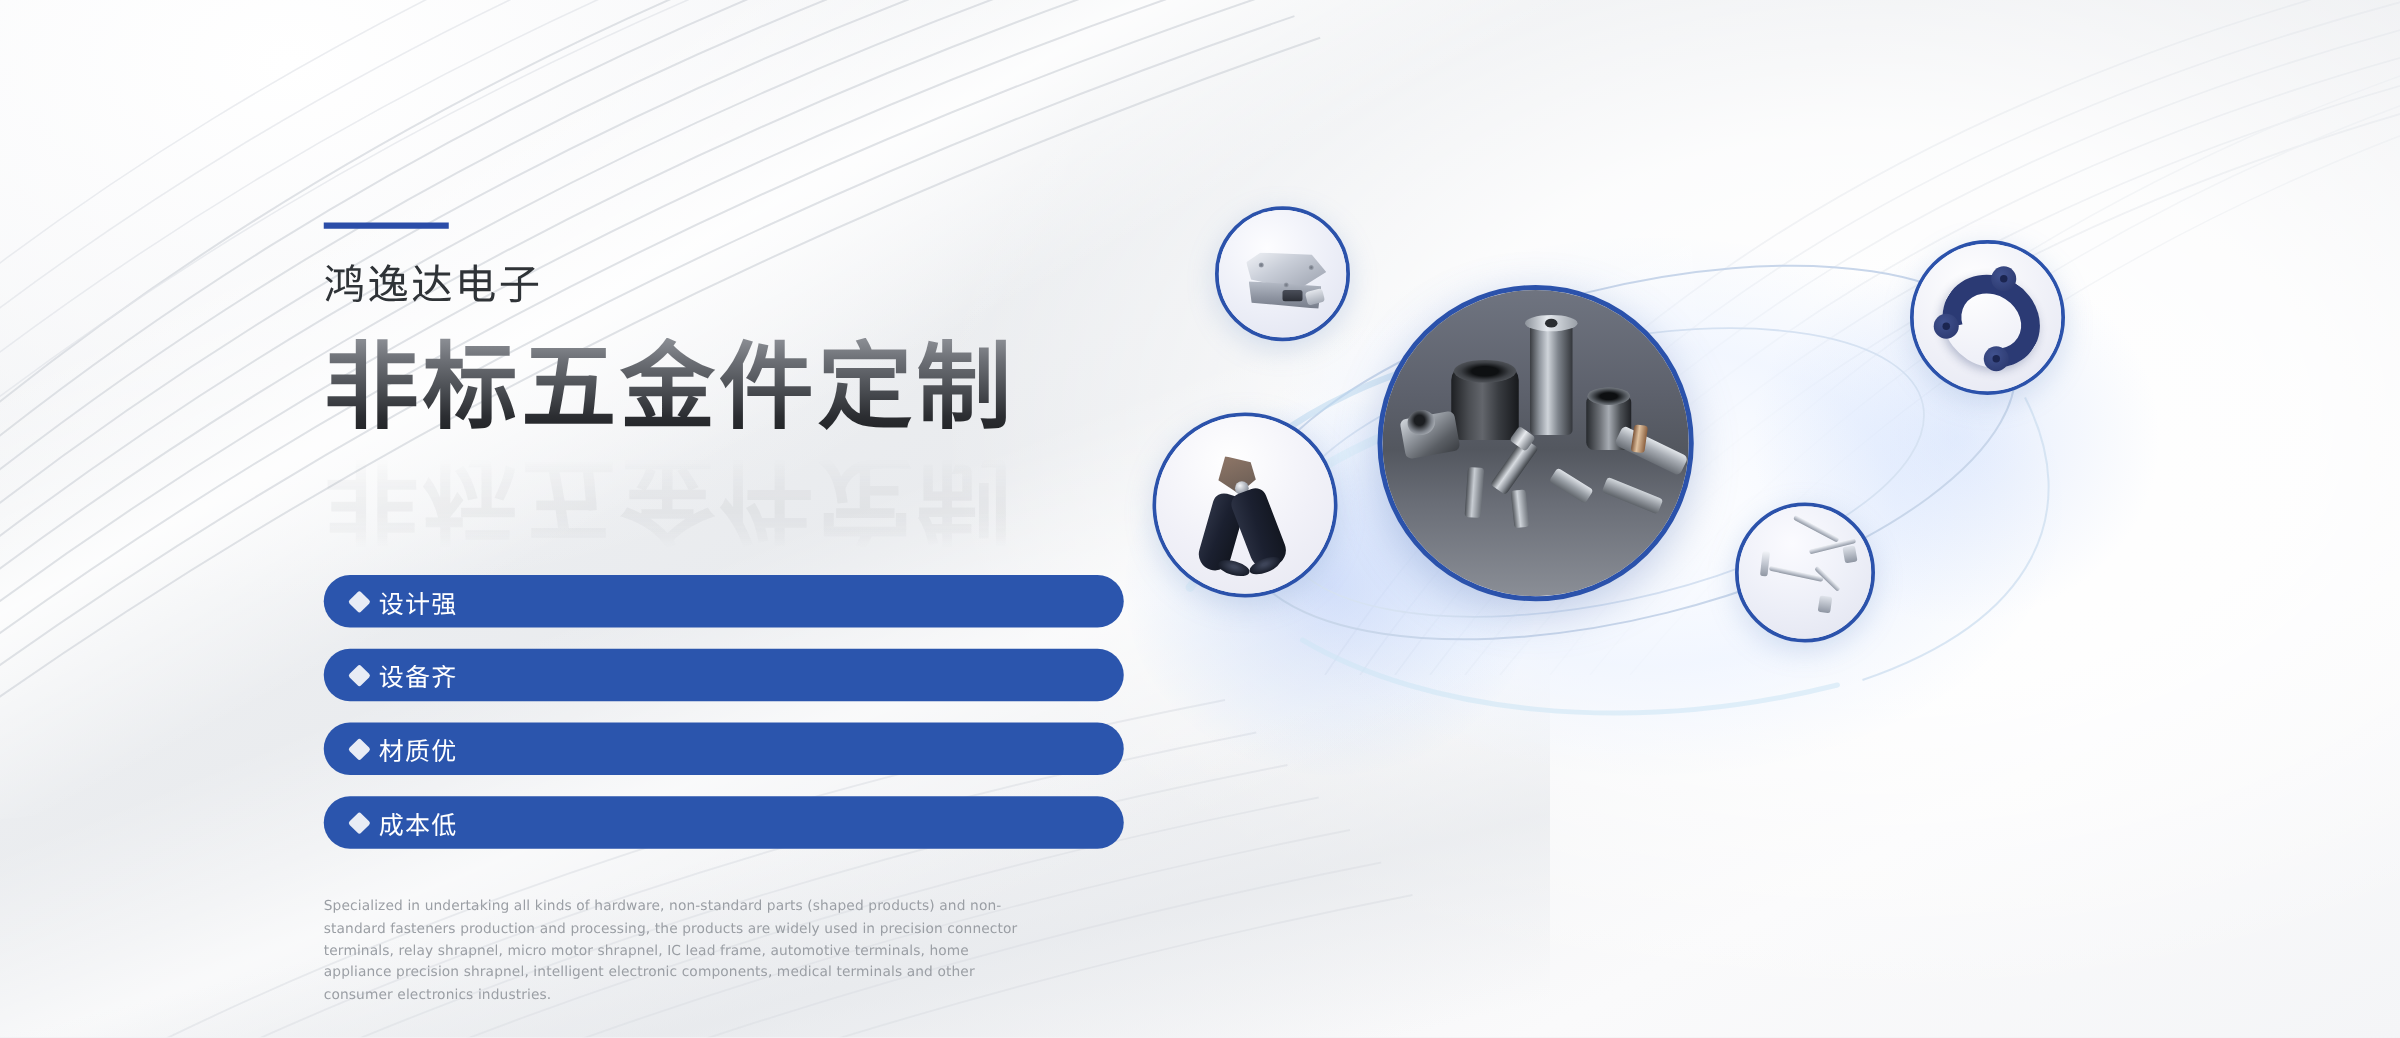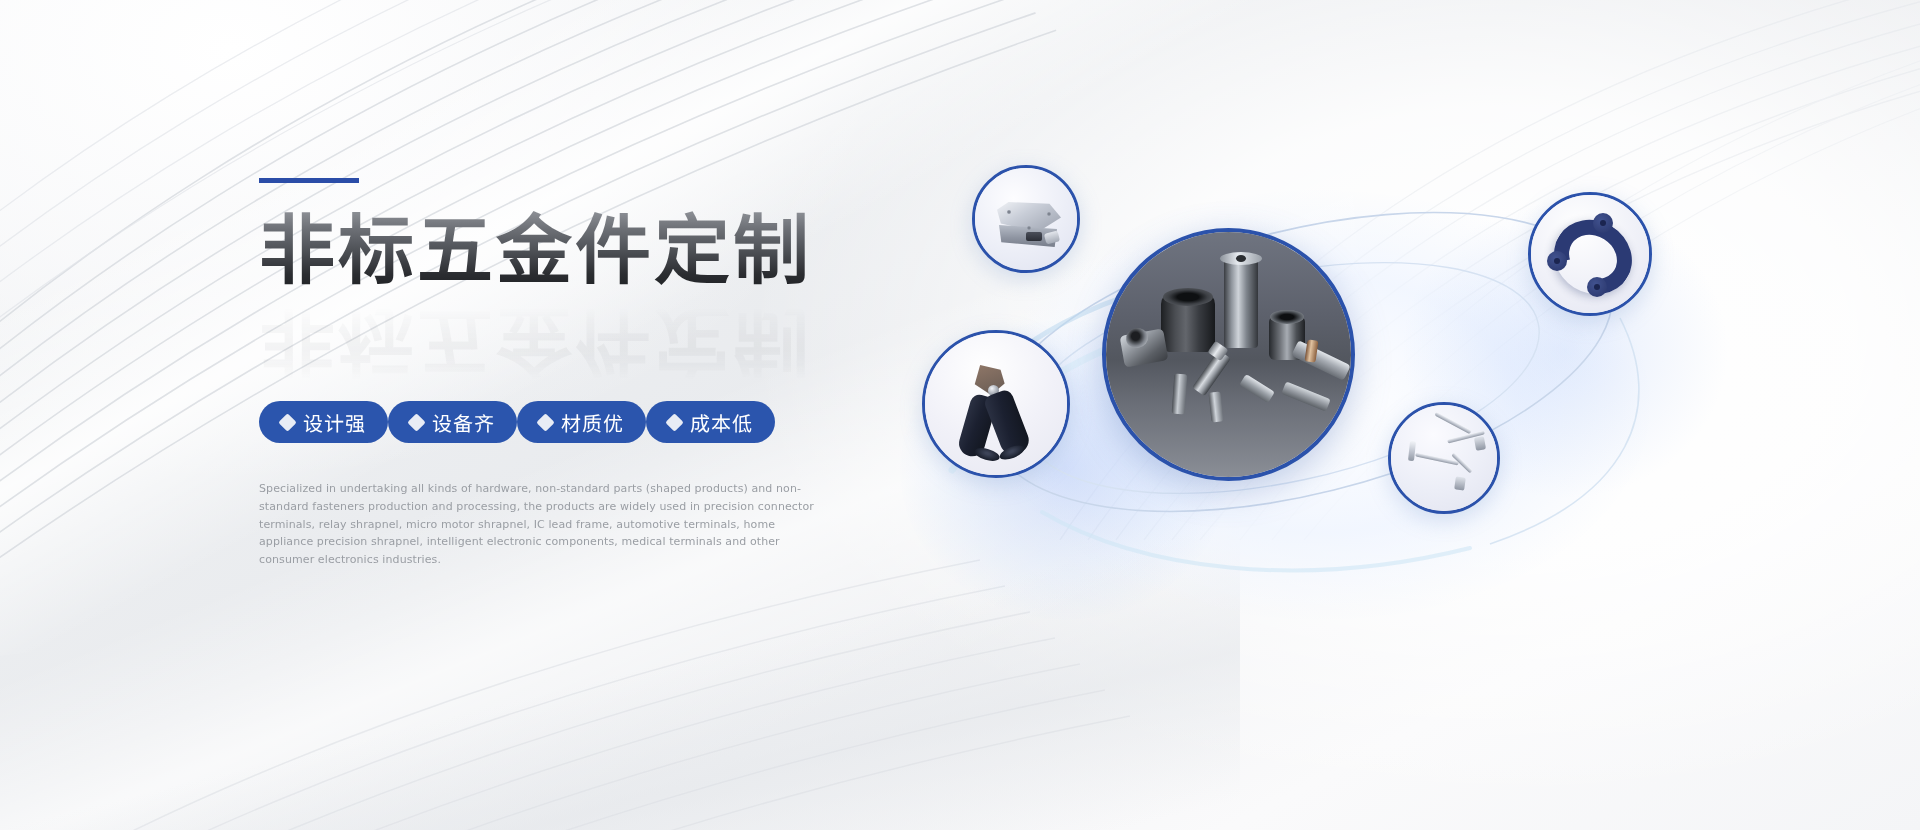--- a/index.html
+++ b/index.html
@@ -68,21 +68,21 @@
     background:linear-gradient(180deg,#20222500 0%,#43464b33 40%,#5a5d6355 72%,#6d707688 100%);
     -webkit-background-clip:text;background-clip:text;
     -webkit-text-fill-color:transparent;color:transparent;
     opacity:.5;white-space:nowrap;
     -webkit-mask-image:linear-gradient(to top,rgba(0,0,0,0) 12%,rgba(0,0,0,.55) 62%,rgba(0,0,0,.9) 100%);
     mask-image:linear-gradient(to top,rgba(0,0,0,0) 12%,rgba(0,0,0,.55) 62%,rgba(0,0,0,.9) 100%);
     pointer-events:none;
   }
 
   
-  #badges{display:flex;margin-top:30px;}
+  #badges{display:flex;gap:17px;margin-top:30px;flex-direction:column;}
   .badge{
     display:flex;align-items:center;gap:9px;
     height:42px;padding:0 22px;border-radius:21px;
     background:#2b55ad;color:#ffffff;
     font-size:20px;letter-spacing:1px;
     font-family:"DejaVu Sans","Liberation Sans",sans-serif;
     white-space:nowrap;cursor:pointer;
   }
   .badge .dia{
     width:13px;height:13px;background:#e8ecf5;
@@ -286,20 +286,21 @@
       <path d="M420,700 C600,470 860,280 1260,170"></path>
       <path d="M452,700 C628,482 882,296 1276,188"></path>
       <path d="M484,700 C656,494 904,312 1292,206"></path>
     </g>
   </svg>
 
   <div id="copy" class="nosel">
 
     <div id="accent-rule"></div>
 
+    <div id="brand">鸿逸达电子</div>
 
     <div id="headline-wrap">
       <div id="headline">非标五金件定制</div>
       <div id="headline-reflection" aria-hidden="true">非标五金件定制</div>
     </div>
 
     <div id="badges">
       <div class="badge">
         <span class="dia"></span>
         <span>设计强</span>

